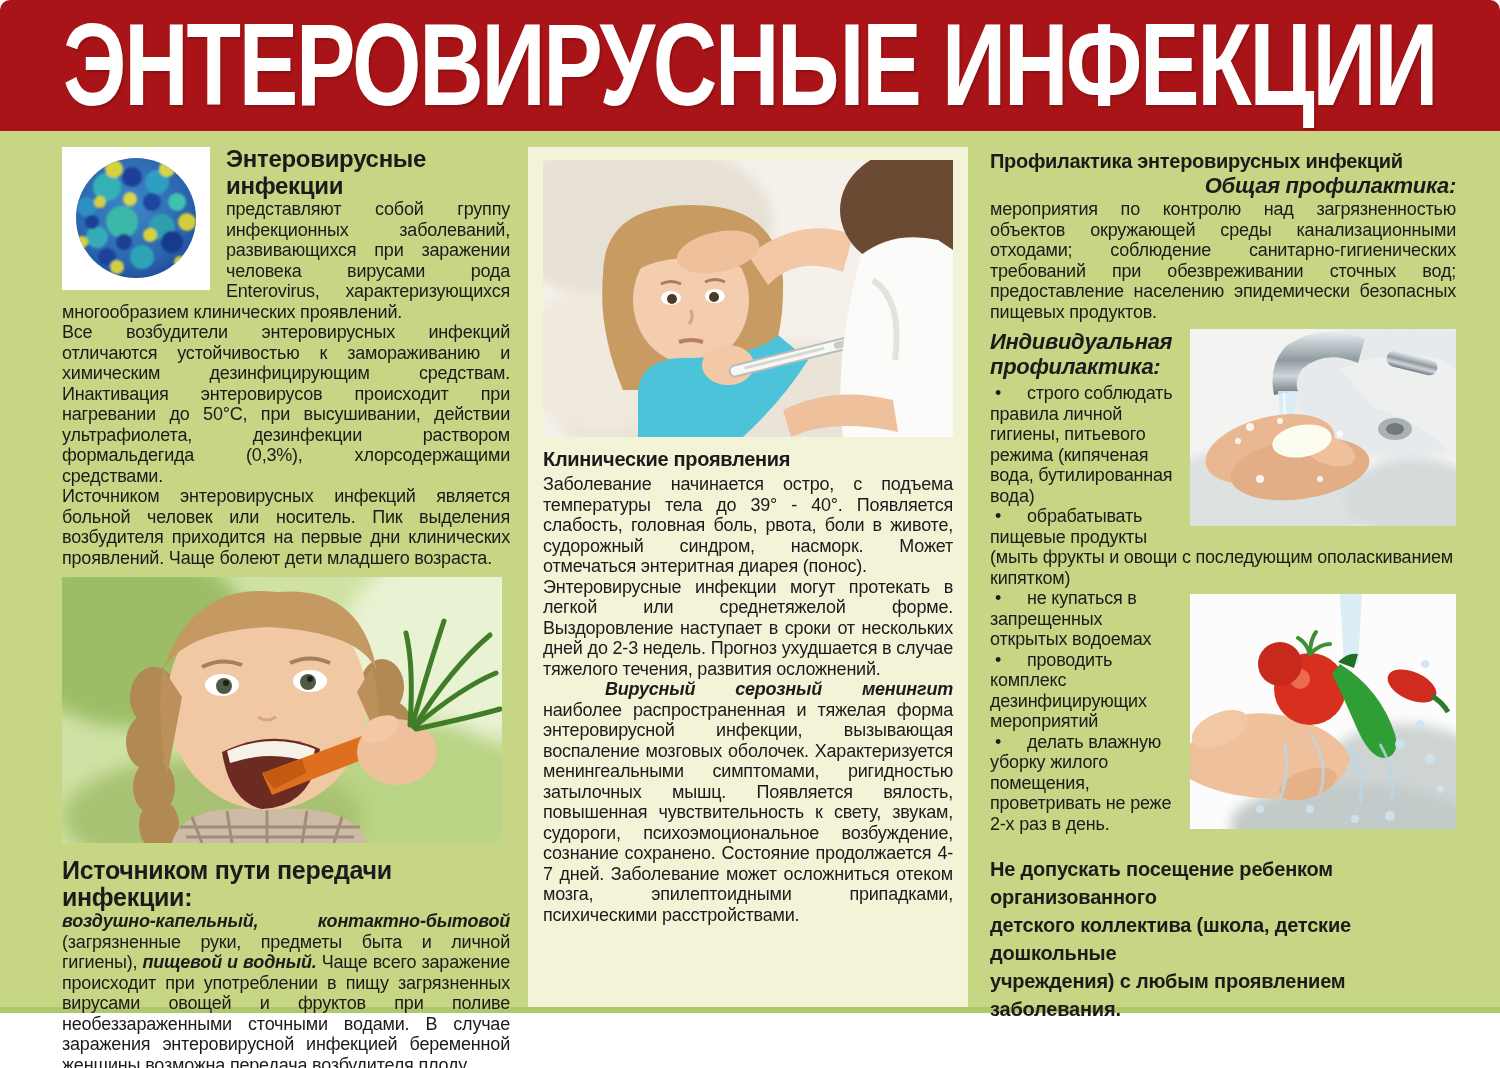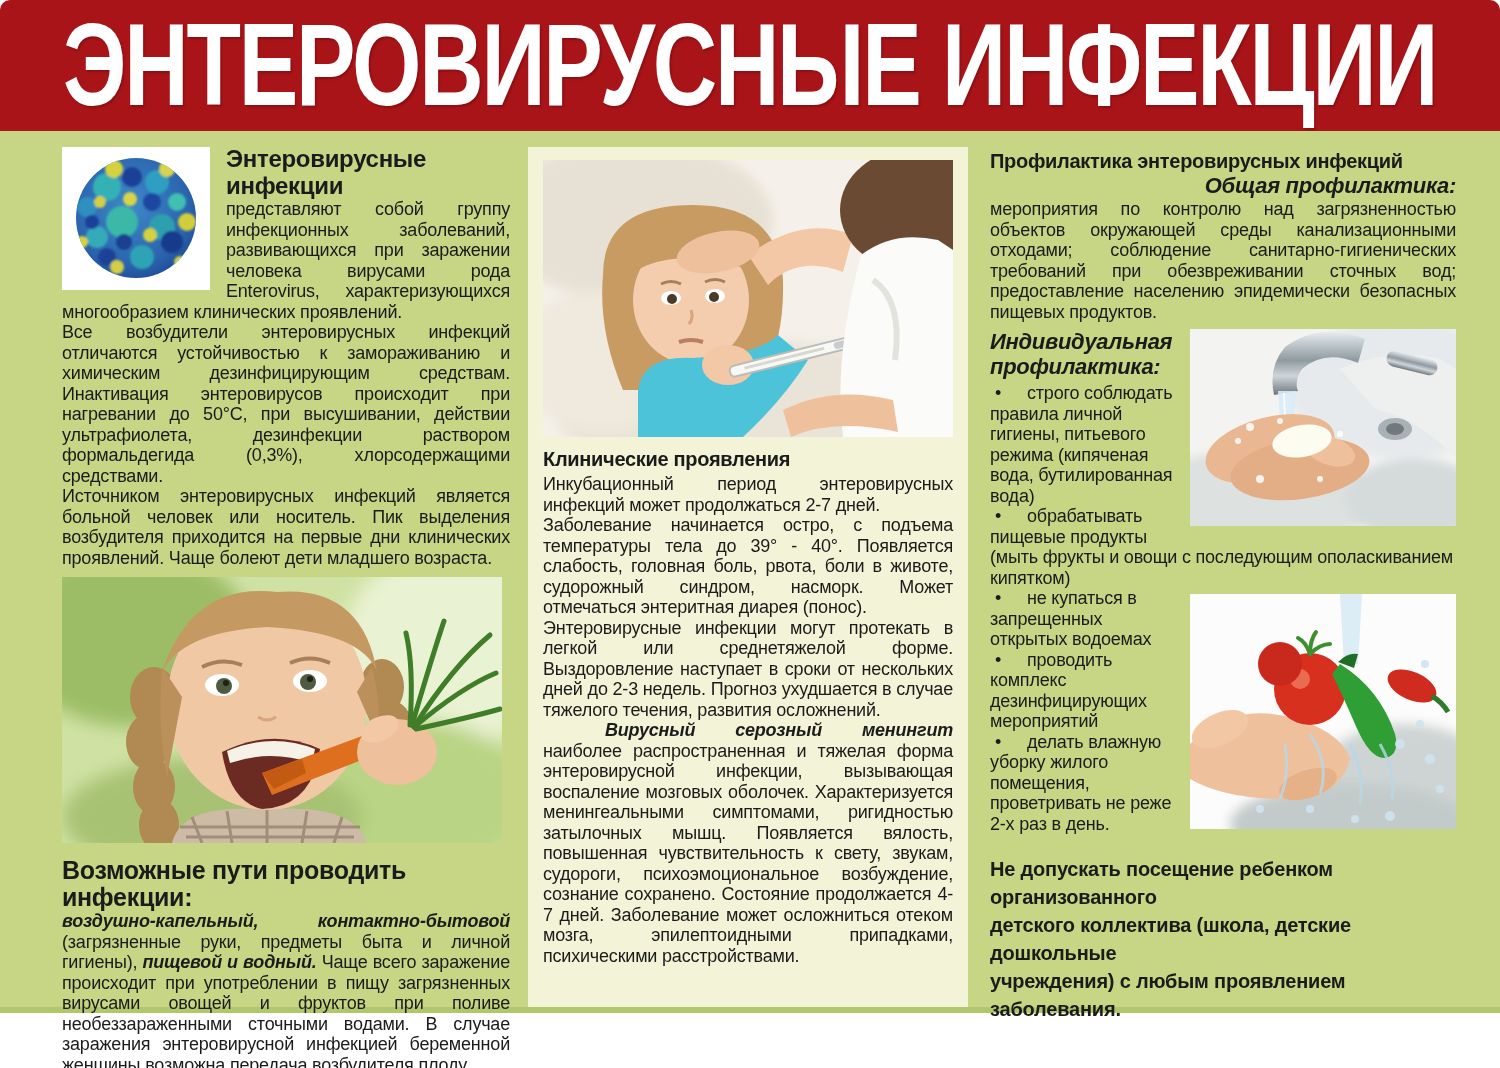--- a/index.html
+++ b/index.html
@@ -170,21 +170,21 @@
         <path d="M130 240 L140 266"></path>
           <path d="M165 234 L170 266"></path>
           <path d="M205 233 L205 266"></path>
           <path d="M245 234 L240 266"></path>
           <path d="M280 240 L272 266"></path>
         <path d="M118 250 L298 250"></path>
           <path d="M124 260 L292 260"></path>
       </g>
     </svg>
 
-    <h2 class="trans-h">Возможные пути проводить инфекции:</h2>
+    <h2 class="trans-h">Источником пути передачи инфекции:</h2>
     <p class="body"><span class="bi">воздушно-капельный, контактно-бытовой</span><span> (загрязненные руки, предметы быта и личной гигиены), </span><span class="bi">пищевой и водный.</span><span> Чаще всего заражение происходит при употреблении в пищу загрязненных вирусами овощей и фруктов при поливе необеззараженными сточными водами. В случае заражения энтеровирусной инфекцией беременной женщины возможна передача возбудителя плоду.</span></p>
   </div>
 
   <div class="panel-mid">
     <div class="mid-inner">
       <svg class="mid-photo" viewBox="0 0 410 277" xmlns="http://www.w3.org/2000/svg">
         <defs>
             <filter id="sblur">
               <feGaussianBlur stdDeviation="6"></feGaussianBlur>
             </filter>
@@ -224,21 +224,20 @@
         </g>
 
         <ellipse cx="372" cy="50" rx="75" ry="62" fill="#6b4a33"></ellipse>
         <path d="M318 95 Q350 70 395 80 L410 90 L410 277 L300 277 Q290 200 318 95 Z" fill="#fbfbf9"></path>
         <path d="M330 120 Q360 140 352 200" stroke="#e3e3de" stroke-width="6" fill="none"></path>
 
         <path d="M240 250 Q290 225 350 240 L355 272 Q290 258 248 277 Z" fill="#eec19c"></path>
       </svg>
 
       <h2 class="mid-h">Клинические проявления</h2>
-      <p class="body">Инкубационный период энтеровирусных инфекций может продолжаться 2-7 дней.</p>
       <p class="body">Заболевание начинается остро, с подъема температуры тела до 39° - 40°. Появляется слабость, головная боль, рвота, боли в животе, судорожный синдром, насморк. Может отмечаться энтеритная диарея (понос).</p>
       <p class="body">Энтеровирусные инфекции могут протекать в легкой или среднетяжелой форме. Выздоровление наступает в сроки от нескольких дней до 2-3 недель. Прогноз ухудшается в случае тяжелого течения, развития осложнений.</p>
       <p class="body meningitis"><span class="bi">Вирусный серозный менингит</span><span> наиболее распространенная и тяжелая форма энтеровирусной инфекции, вызывающая воспаление мозговых оболочек. Характеризуется менингеальными симптомами, ригидностью затылочных мышц. Появляется вялость, повышенная чувствительность к свету, звукам, судороги, психоэмоциональное возбуждение, сознание сохранено. Состояние продолжается 4-7 дней. Заболевание может осложниться отеком мозга, эпилептоидными припадками, психическими расстройствами.</span></p>
     </div>
   </div>
 
   <div class="col-right">
     <h2 class="right-h">Профилактика энтеровирусных инфекций</h2>
     <h3 class="gen-h">Общая профилактика:</h3>
     <p class="body">мероприятия по контролю над загрязненностью объектов окружающей среды канализационными отходами; соблюдение санитарно-гигиенических требований при обезвреживании сточных вод; предоставление населению эпидемически безопасных пищевых продуктов.</p>

